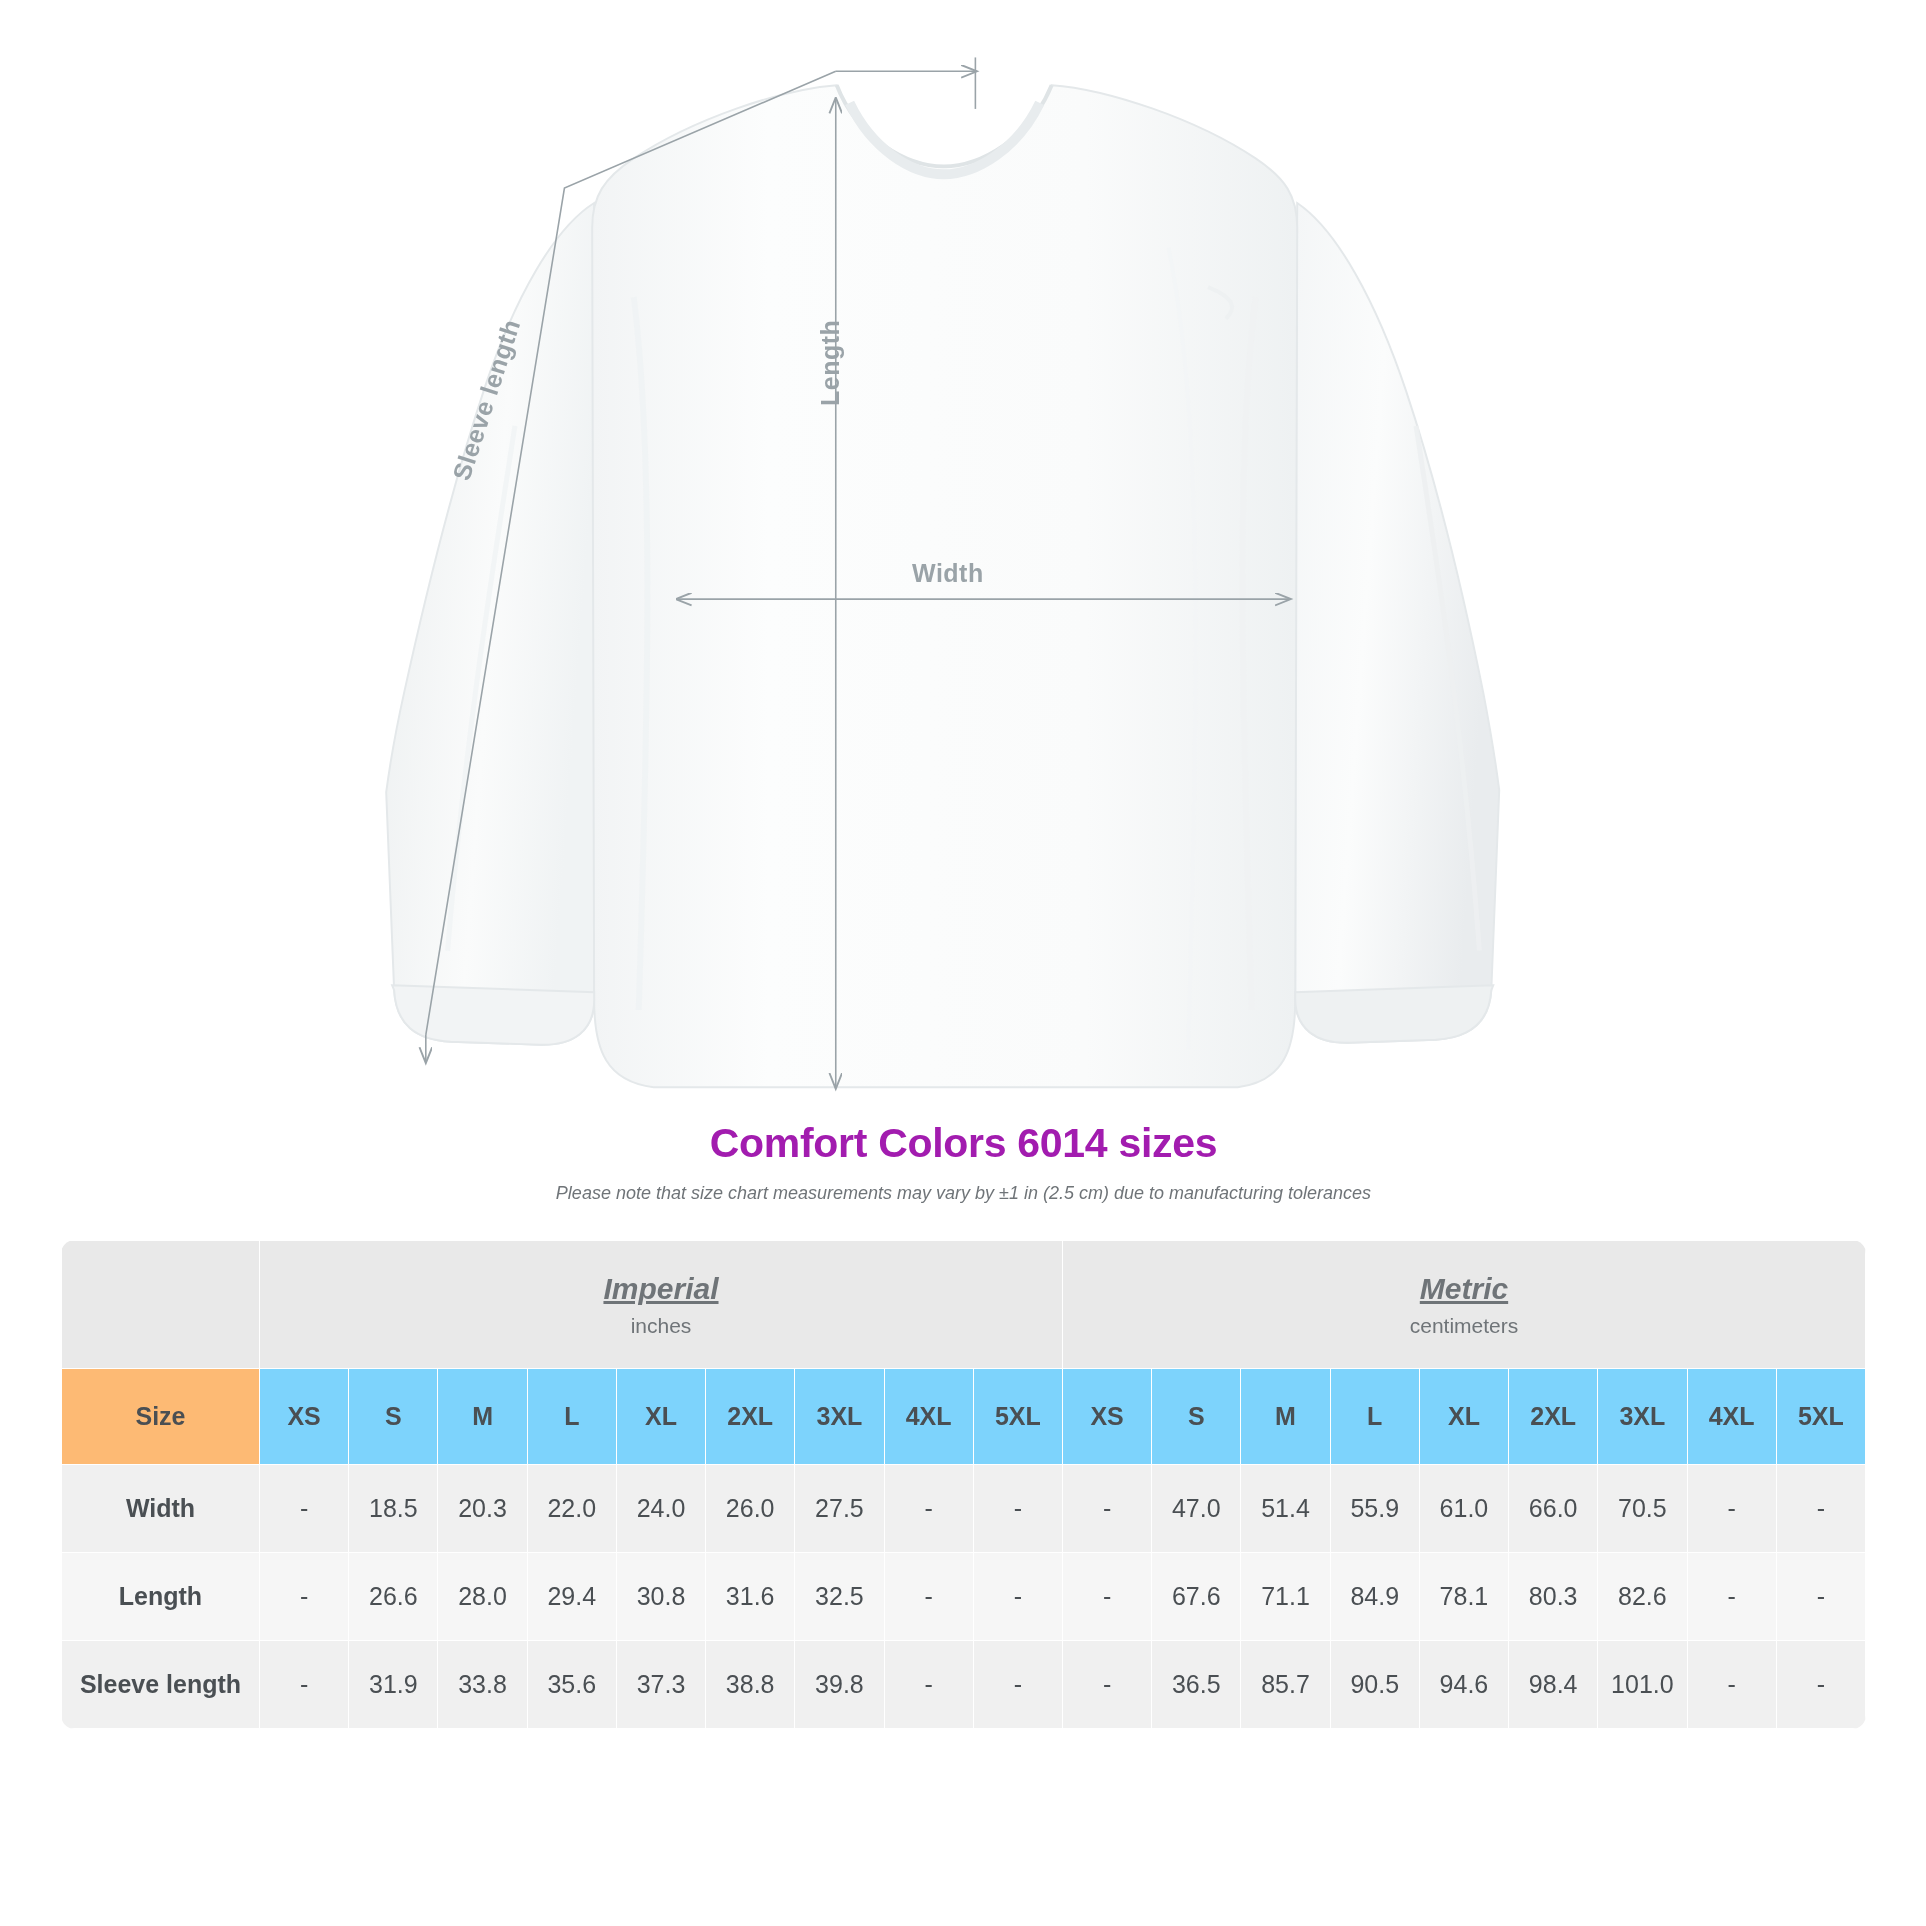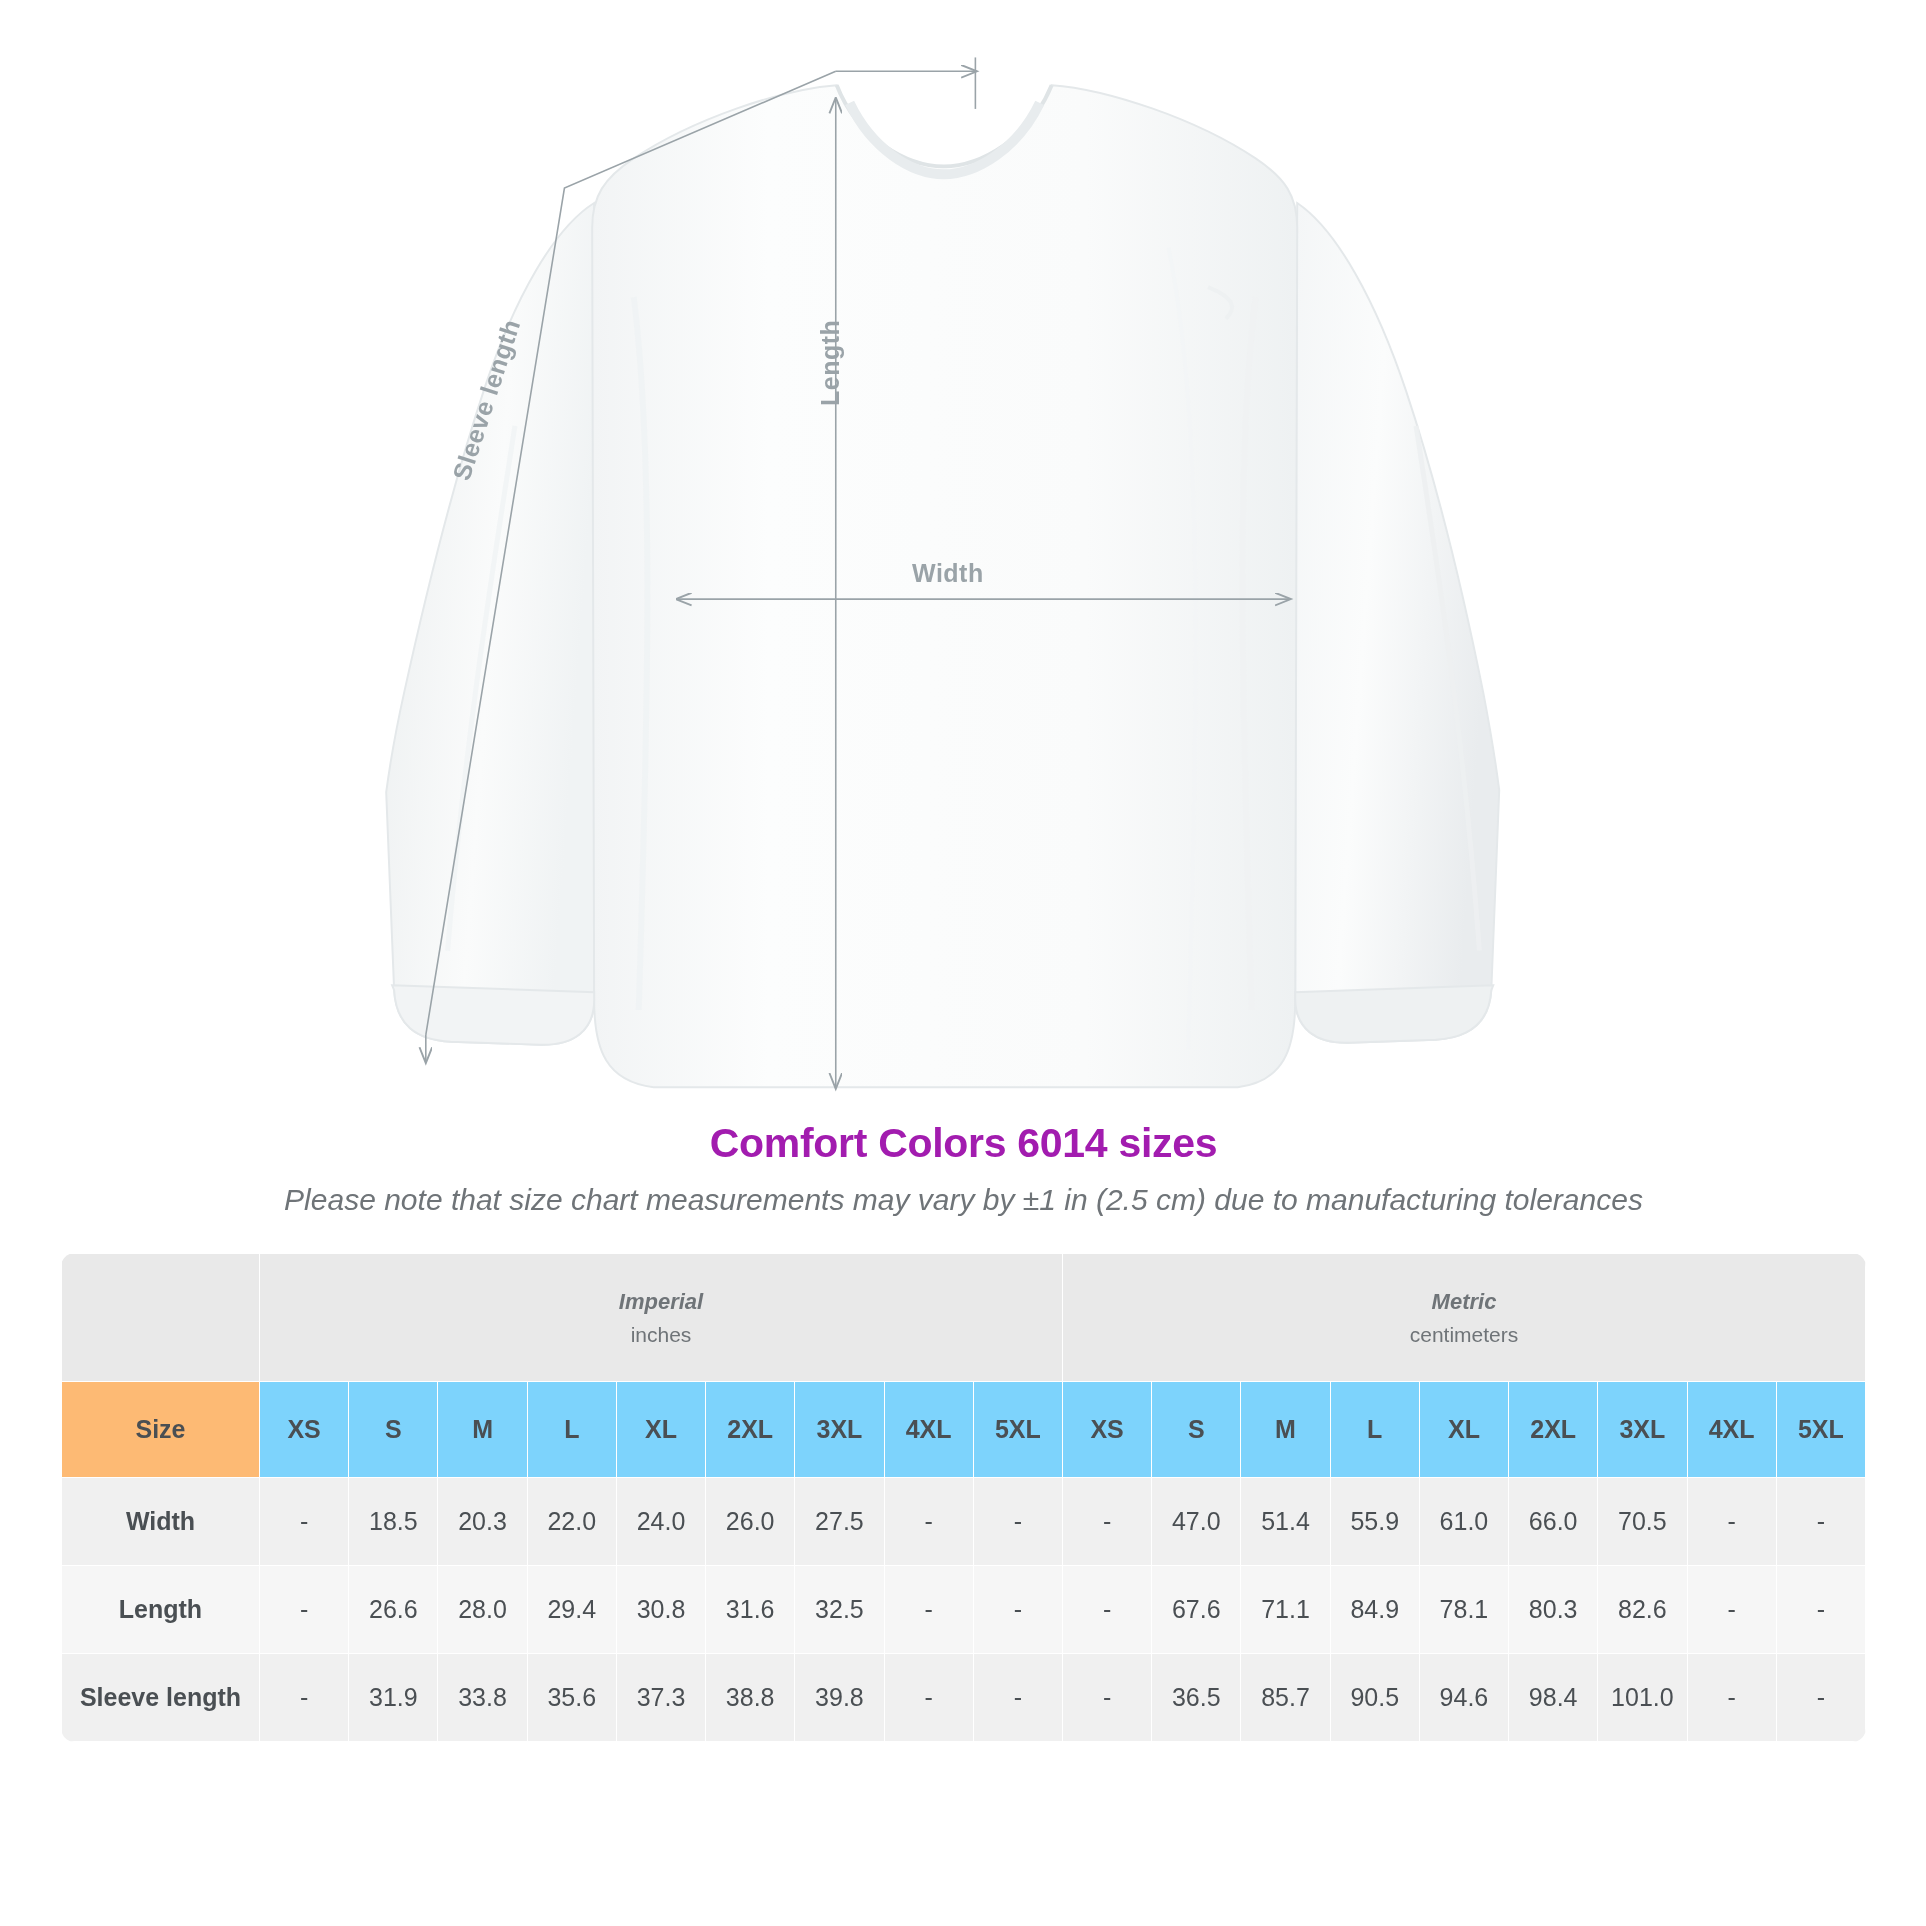--- a/index.html
+++ b/index.html
@@ -62,21 +62,21 @@
     text-align: center;
     margin-top: 6px;
   }
   .chart-title {
     font-size: 41px;
     font-weight: bold;
     color: #a21caf;
     letter-spacing: -0.3px;
   }
   .chart-note {
-    font-size: 30px;
+    font-size: 18px;
     font-style: italic;
     color: #6f7478;
     margin-top: 16px;
   }
 
   
   .table-wrap {
     margin: 36px 61px 0 61px;
     border-radius: 14px;
     overflow: hidden;
@@ -90,24 +90,25 @@
     border: 1px solid #ffffff;
     text-align: center;
     vertical-align: middle;
   }
   .unit-head td {
     background: #e9e9e9;
     height: 127px;
     padding: 0;
   }
   .unit-name {
-    font-size: 22px;
+    font-size: 30px;
     font-style: italic;
     font-weight: bold;
     color: #6f7478;
+    text-decoration: underline;
   }
   .unit-sub {
     font-size: 21px;
     color: #6f7478;
     margin-top: 8px;
   }
   .sizes-row th {
     background: #7dd3fc;
     height: 93px;
     font-size: 25px;

